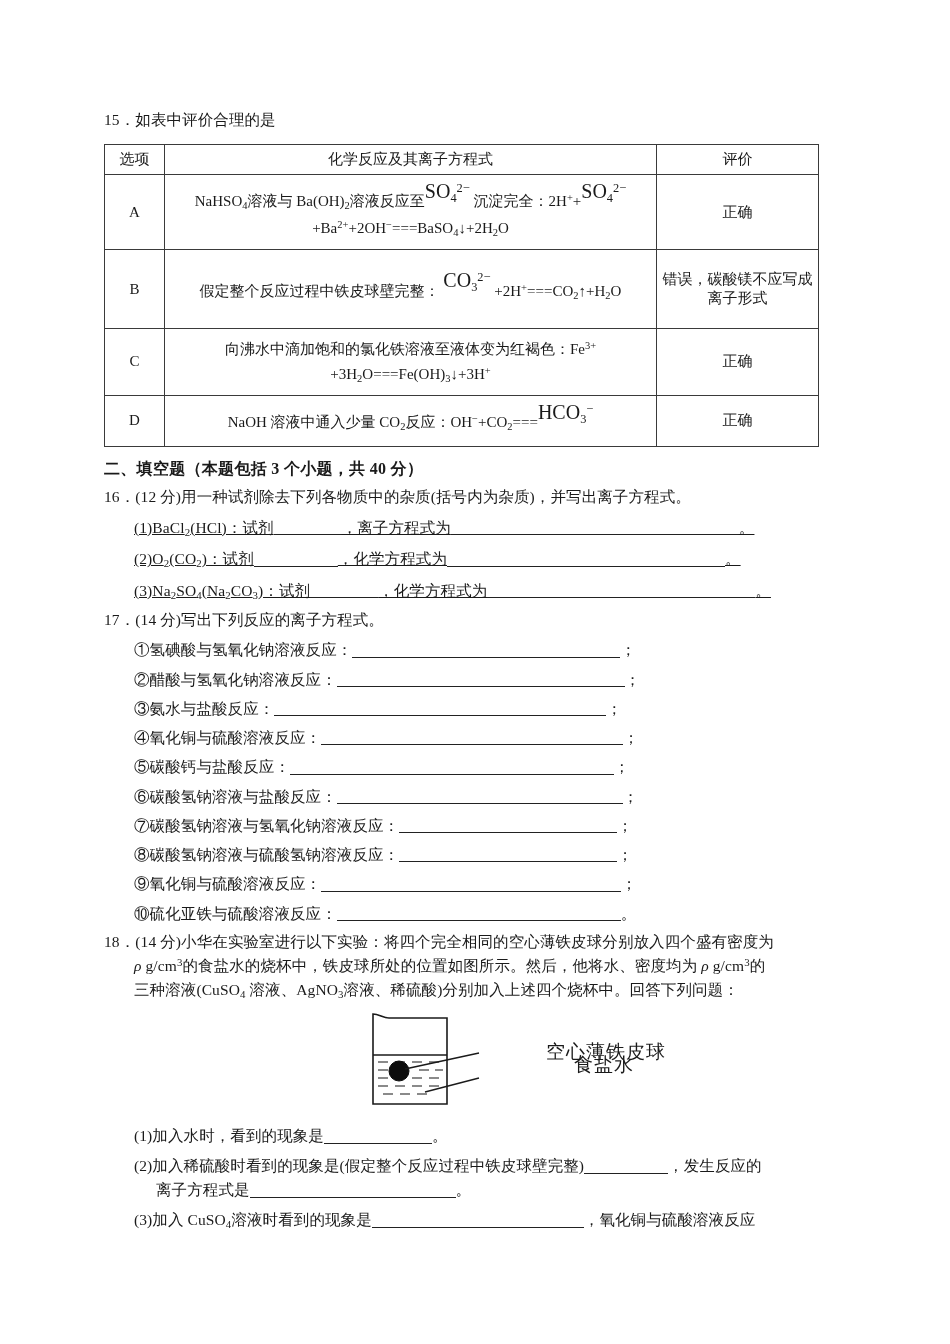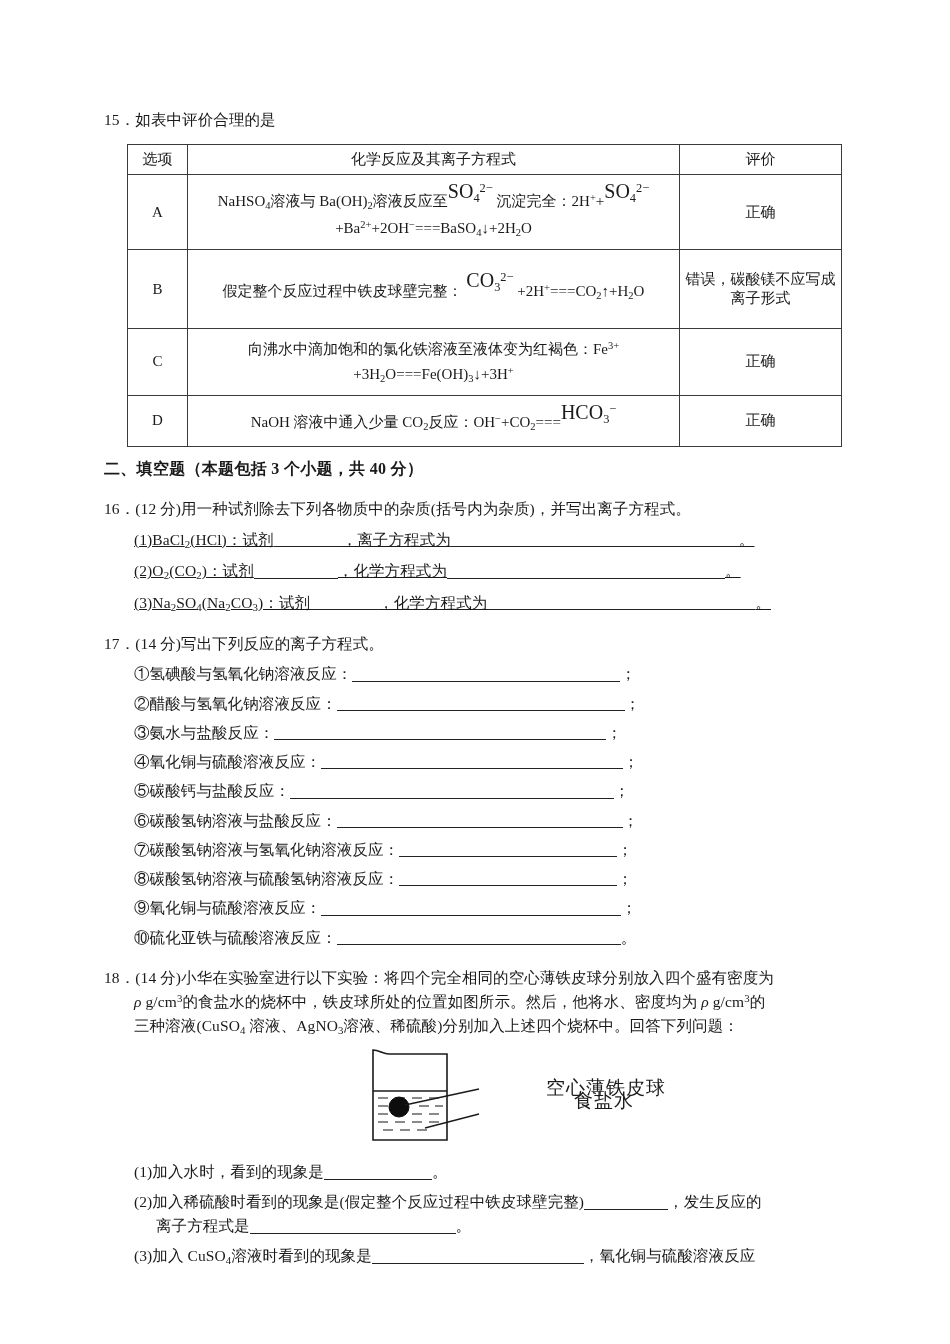--- a/index.html
+++ b/index.html
@@ -51,21 +51,20 @@
     border-bottom: 1px solid #222;
     height: 1em;
     vertical-align: -0.15em;
   }
 
   
   table.eval-table {
     border-collapse: collapse;
     width: 714px;
     margin-top: 12px;
-    margin-left: 23px;
     table-layout: fixed;
   }
   table.eval-table td, table.eval-table th {
     border: 1px solid #3a3a3a;
     text-align: center;
     vertical-align: middle;
     font-size: 15px;
     font-weight: normal;
     padding: 5px 4px;
   }
@@ -95,21 +94,21 @@
 
   
   .section-head {
     font-weight: bold;
     font-size: 16px;
     margin-top: 12px;
     margin-bottom: 4px;
     letter-spacing: 0.3px;
   }
 
-  .q-block { margin-top: 17px; }
+  .q-block { margin-top: 5px; }
   .q-sub   { margin-top: 7px; text-decoration: underline; }
   .q-item  { margin-top: 6px; }
 
   
   .figure-wrap {
     position: relative;
     height: 108px;
     margin-top: 8px;
   }
   .beaker-svg { position: absolute; left: 255px; top: 0; }

